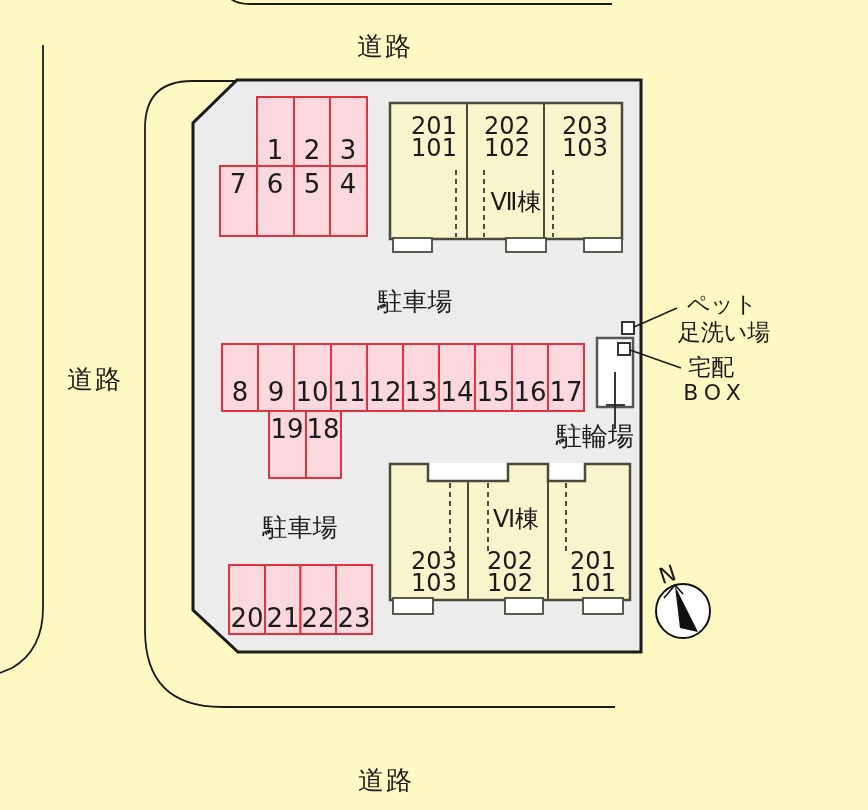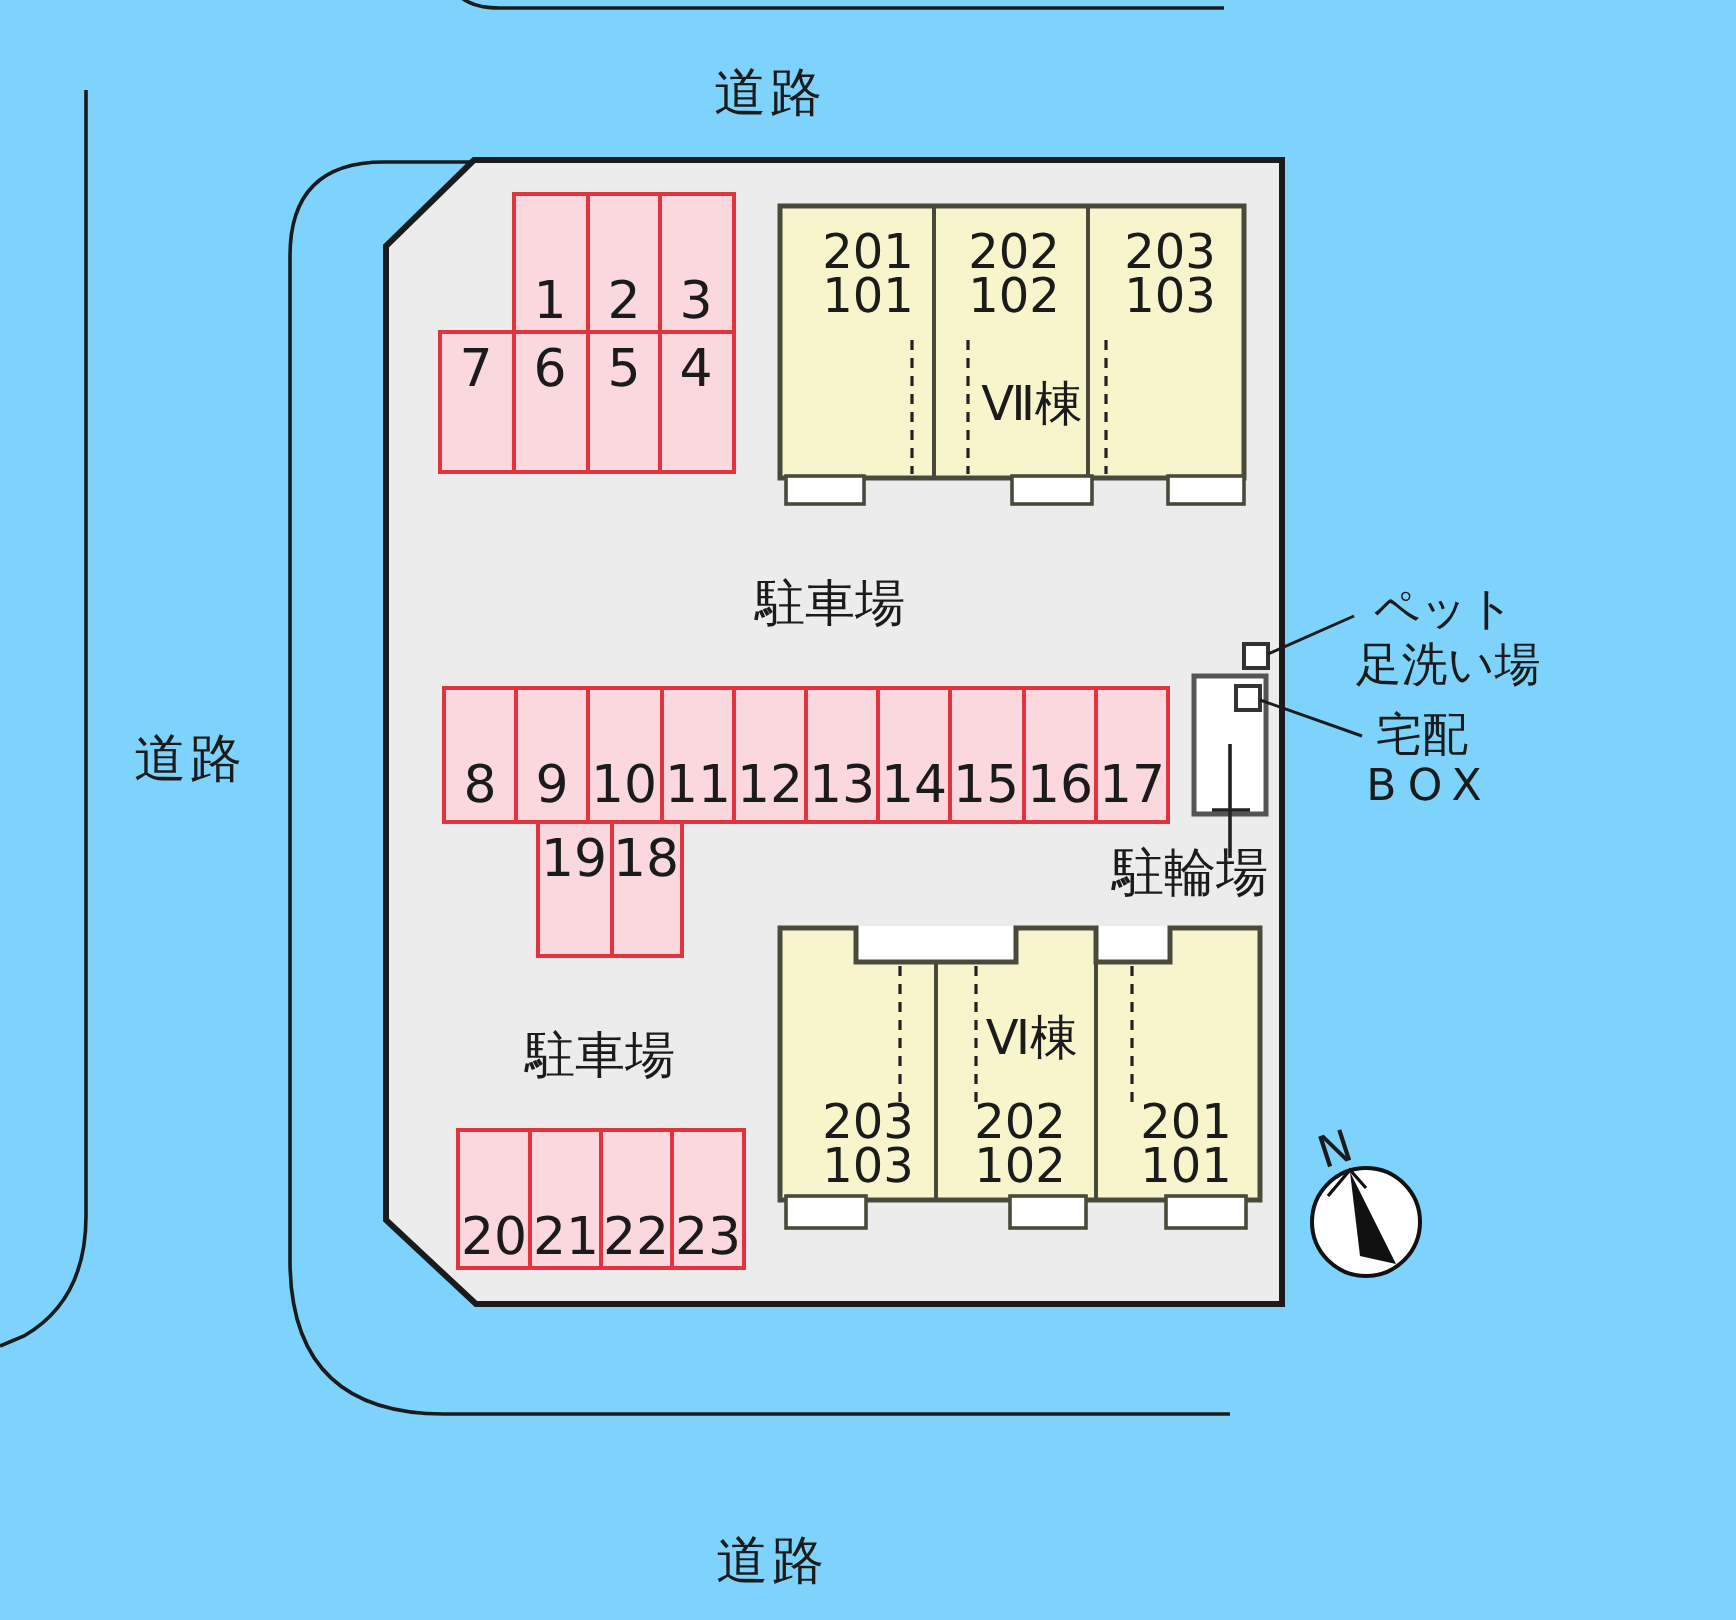--- a/index.html
+++ b/index.html
@@ -1,16 +1,16 @@
 <!DOCTYPE html>
 <html style="--site-fill: #ECECEC; --parking-fill: #FBD8DE; --parking-border: #E2343E; --building-fill: #F8F4CC; --building-border: #4A4A3C; --line: #1B1B1B;"><head>
 <meta charset="utf-8">
 <style>
   html,body { margin:0; padding:0; background:#ffffff; }
-  .canvas { position:relative; width:868px; height:810px; background:#7dd3fc; overflow:hidden; }
+  .canvas { position:relative; width:868px; height:810px; background:#fef9c3; overflow:hidden; }
   svg text { font-family:"DejaVu Sans","Liberation Sans",sans-serif; fill:#1b1b1b; }
   .num       { font-size:26px; text-anchor:middle; }
   .unit      { font-size:24px; text-anchor:middle; }
   .bname     { font-size:24px; text-anchor:middle; }
   .arealabel { font-size:25px; text-anchor:middle; }
   .bikelabel { font-size:26px; text-anchor:middle; }
   .roadlabel { font-size:26px; text-anchor:middle; letter-spacing:2px; }
   .ann       { font-size:23px; text-anchor:middle; }
   .ann-sp    { font-size:22px; text-anchor:middle; letter-spacing:6px; }
   .north     { font-size:22px; text-anchor:middle; }

